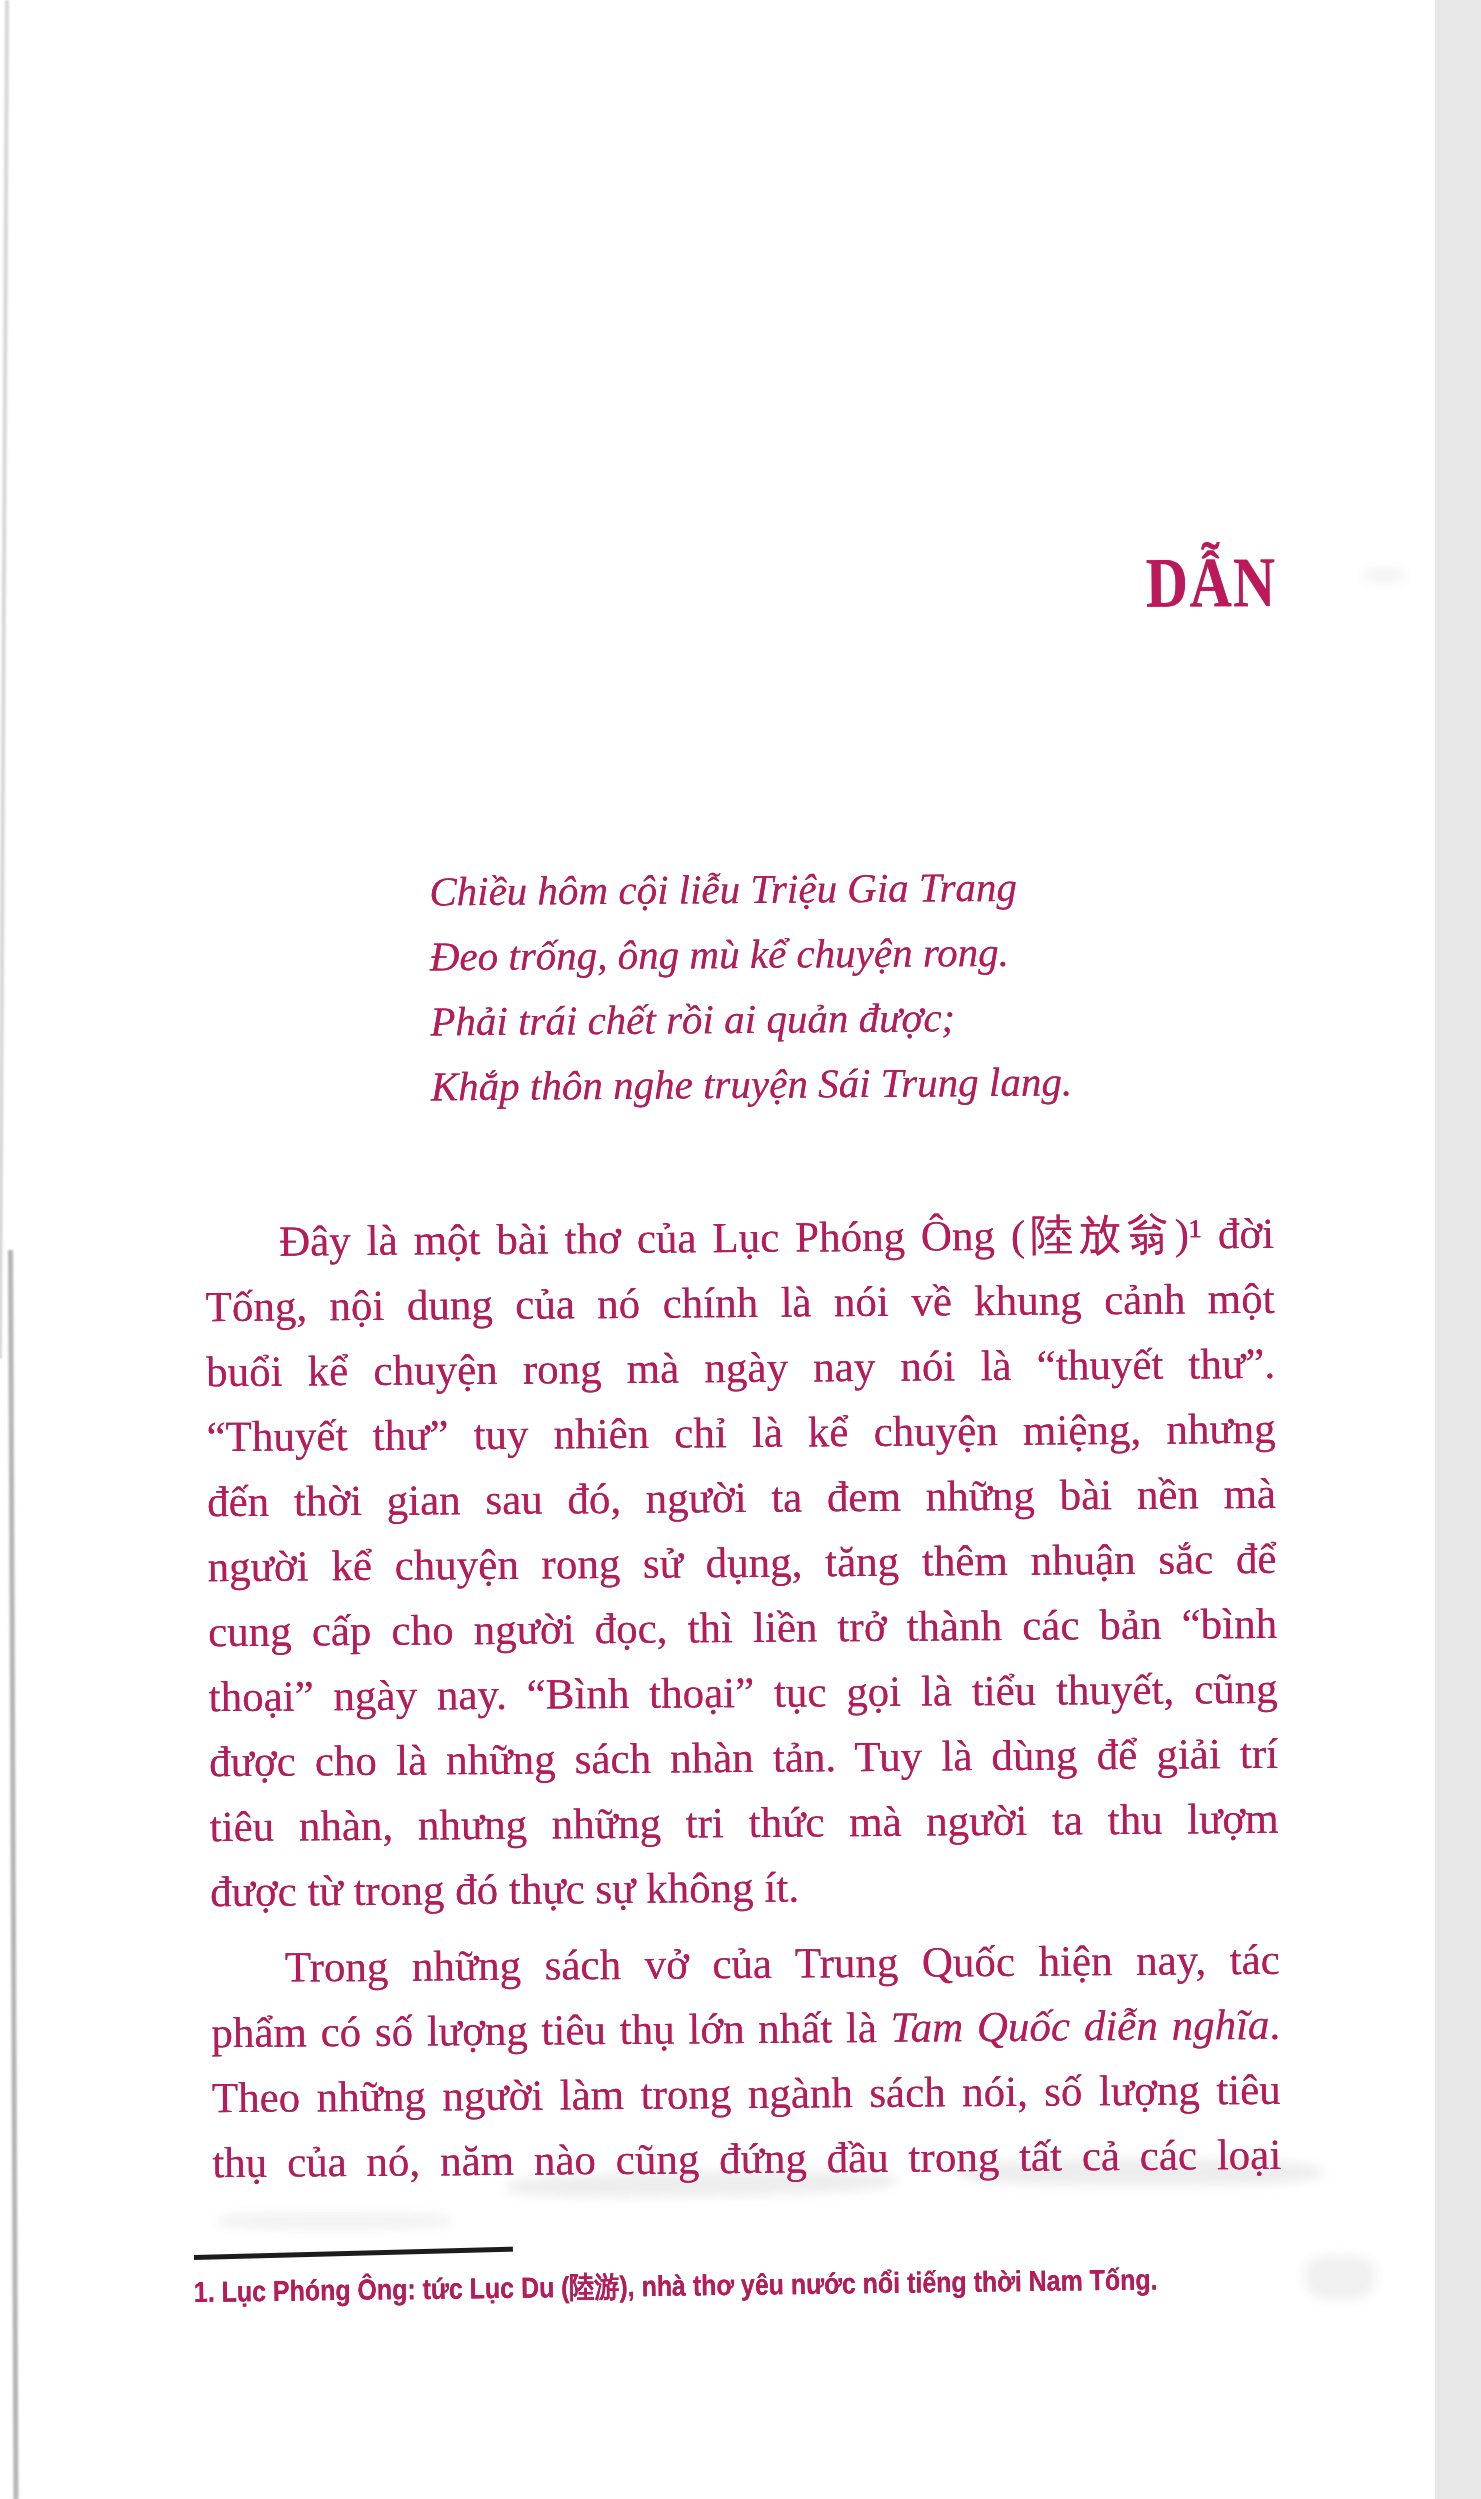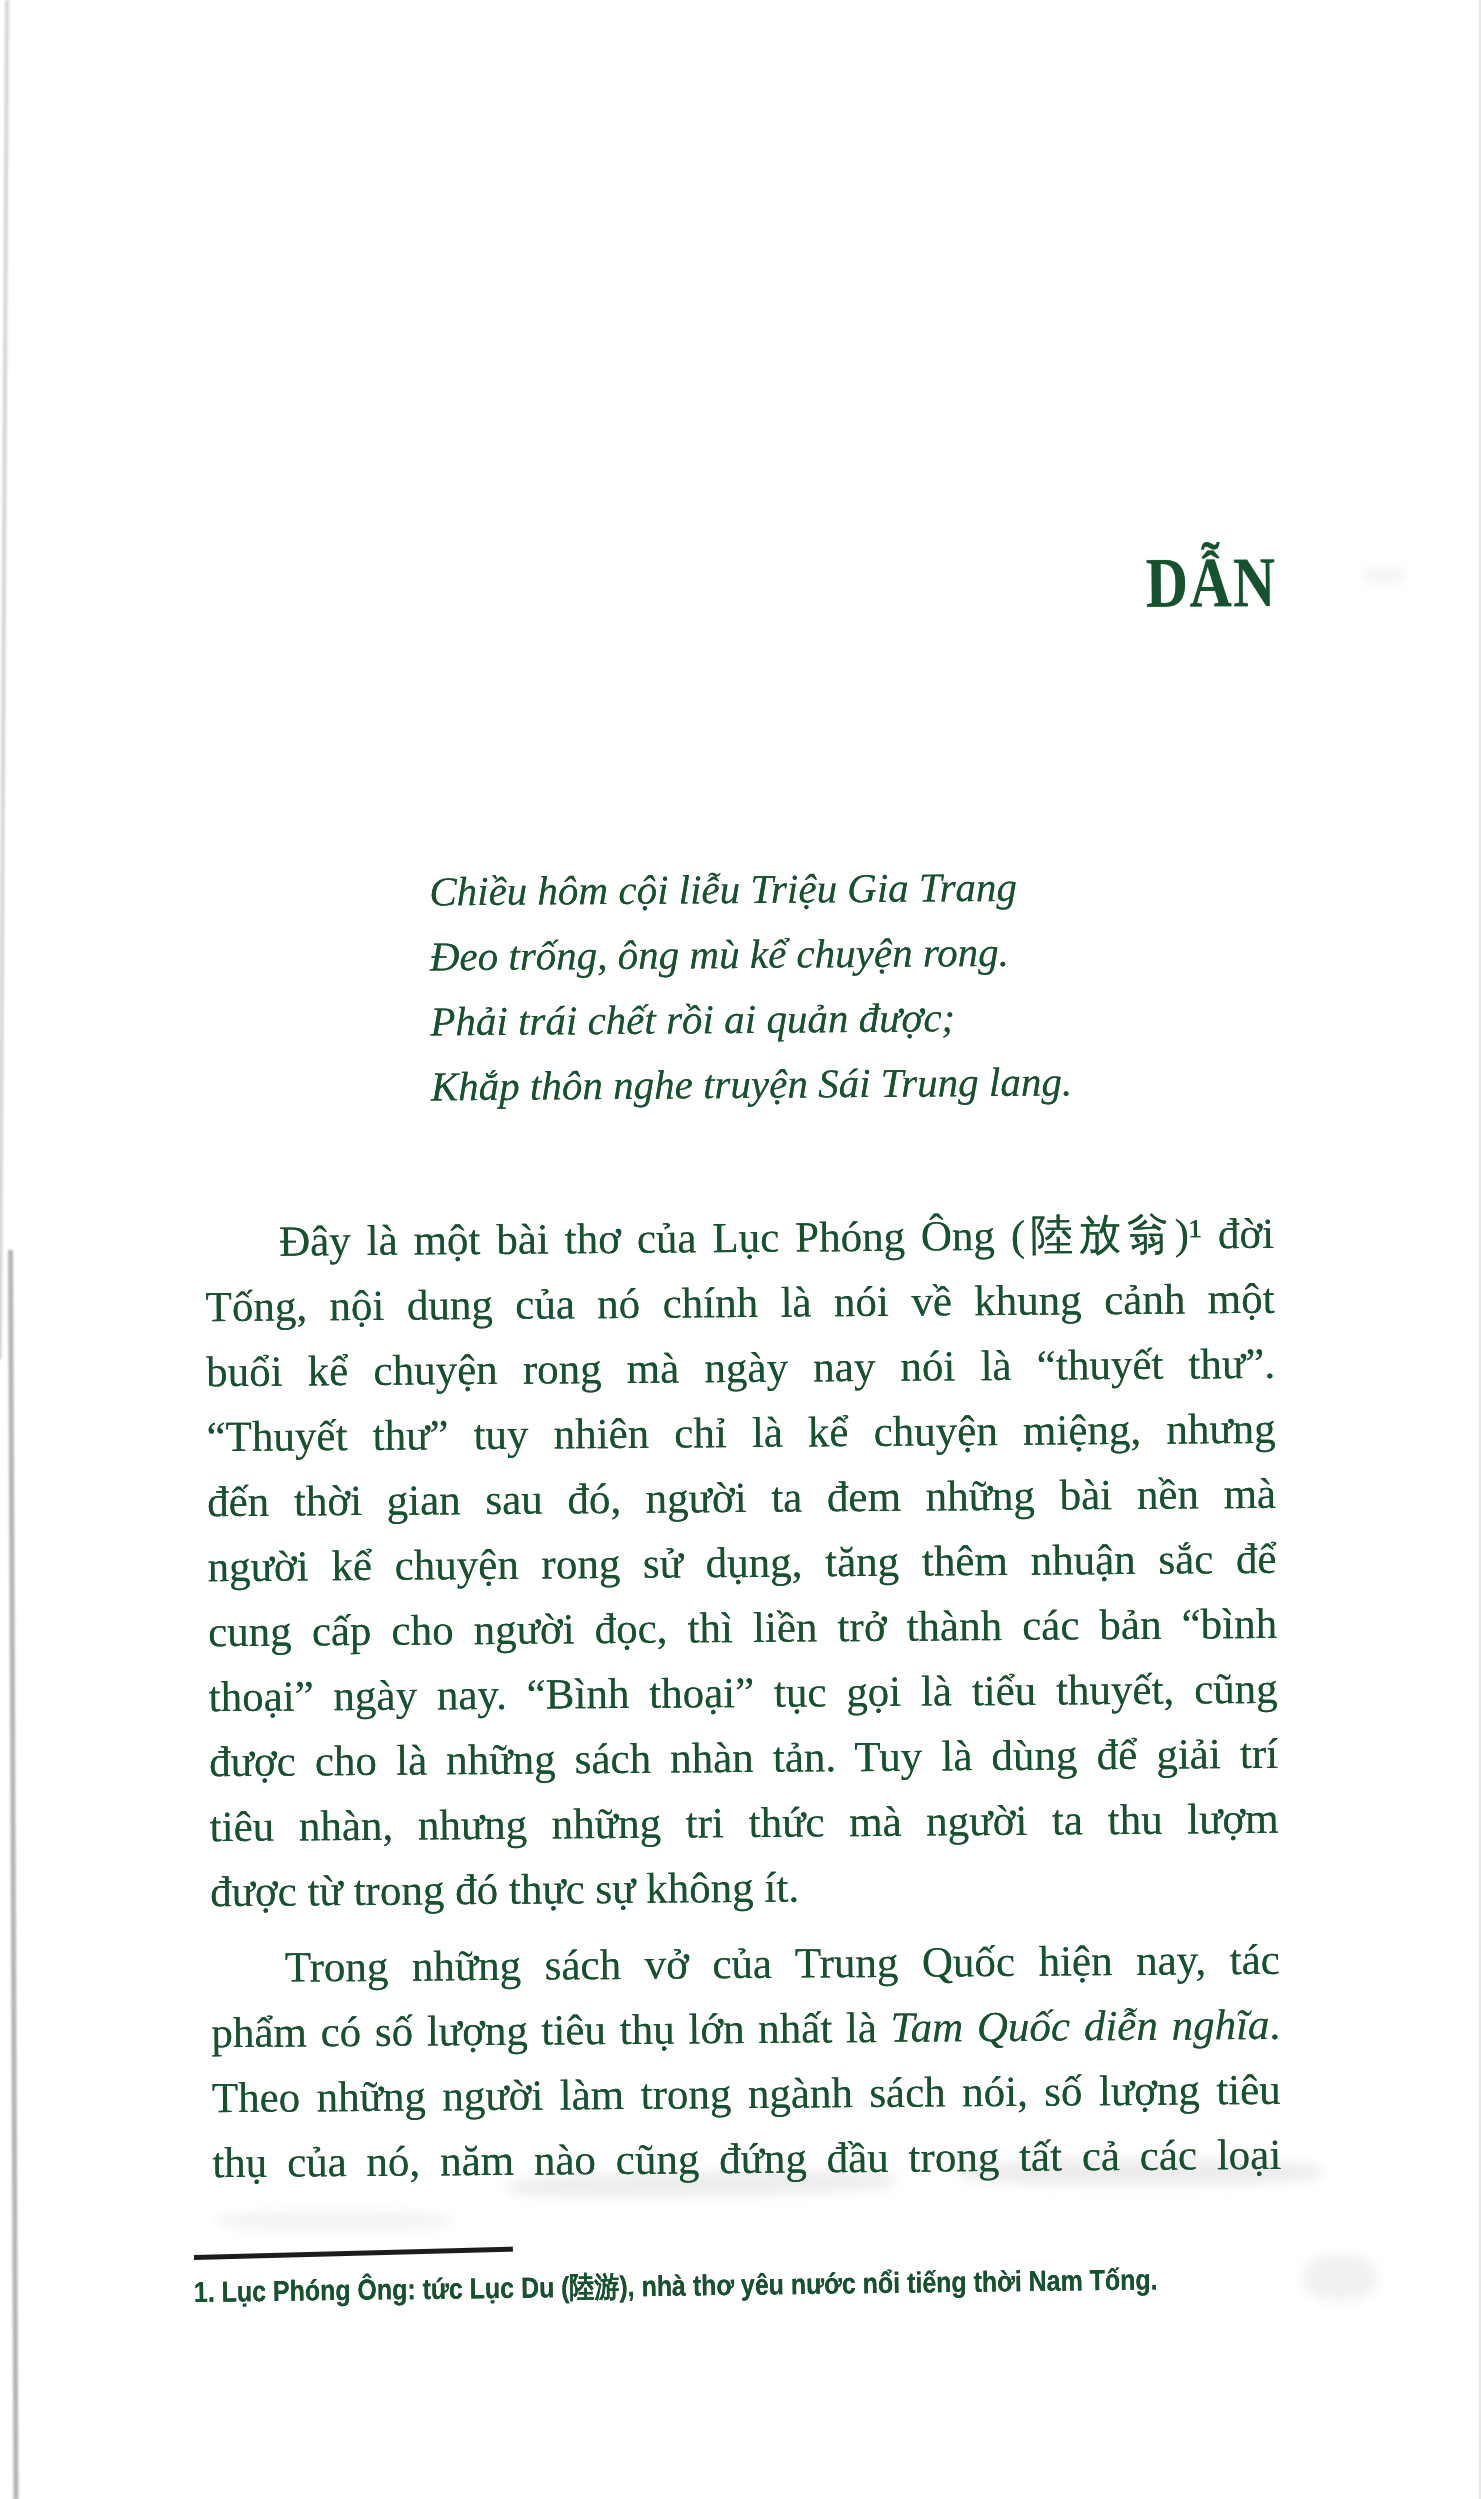--- a/index.html
+++ b/index.html
@@ -3,22 +3,21 @@
 <meta charset="utf-8">
 <style>
   html, body { margin: 0; padding: 0; background: #e8e8e8; }
   .page {
     position: relative;
     width: 1435px;
     height: 2500px;
     background: #ffffff;
     overflow: hidden;
     font-family: "Liberation Serif", serif;
-    color: #14532d;
-    padding-left: 44px;
+    color: #be185d;
   }
   
   .content {
     position: absolute;
     inset: 0;
     transform: rotate(-0.45deg);
     transform-origin: 362px 1359px;
   }
   .page-title {
     position: absolute;

